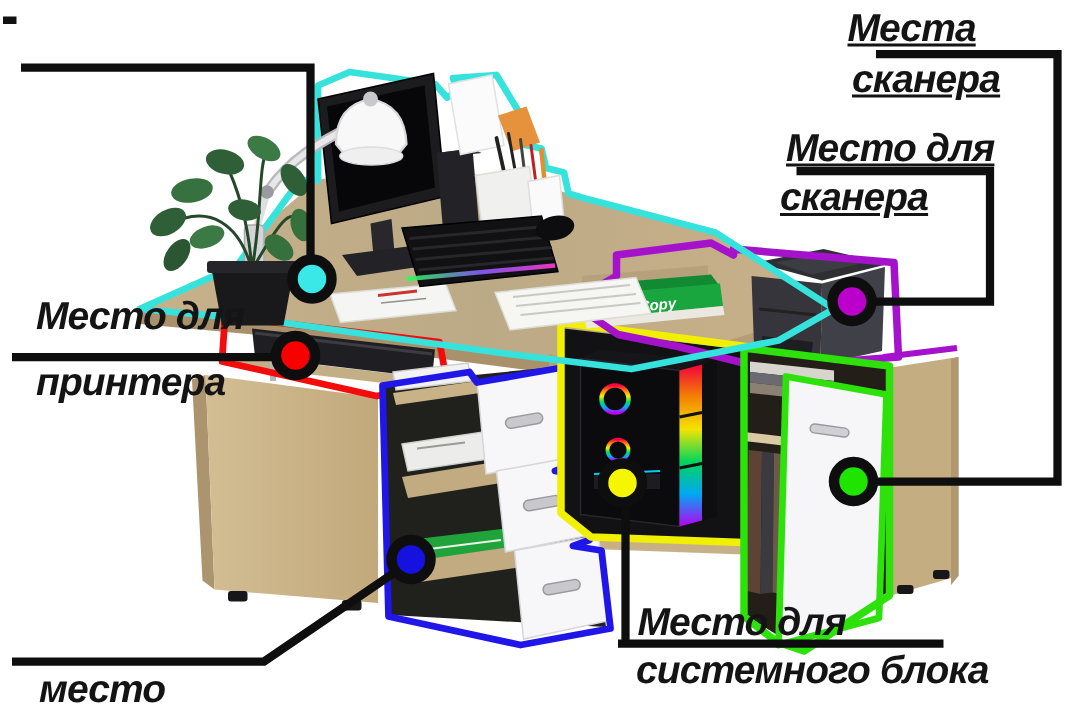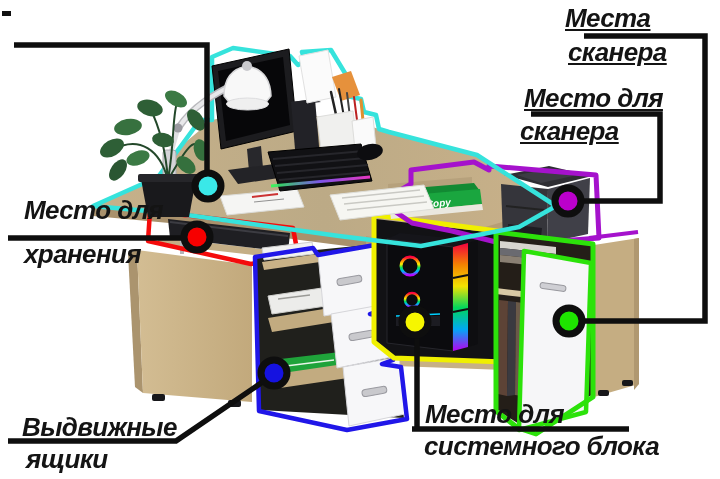--- a/index.html
+++ b/index.html
@@ -229,24 +229,23 @@
     <circle cx="197" cy="237" r="13" fill="#f70000"></circle>
     <circle cx="274" cy="373" r="13" fill="#1512e0"></circle>
     <circle cx="415" cy="322" r="13" fill="#f6f600"></circle>
     <circle cx="568" cy="201" r="13" fill="#bb00cc"></circle>
     <circle cx="569" cy="321" r="13" fill="#1ee400"></circle>
   </g>
 </svg>
 
 
 <div class="lbl" style="left:24px;top:197px">Место для</div>
-<div class="lbl" style="left:24px;top:241px">хранения</div>
-
-<div class="lbl" style="left:22px;top:414px">Выдвижные</div>
-<div class="lbl" style="left:26px;top:446px">ящики</div>
+<div class="lbl" style="left:24px;top:241px">принтера</div>
+
+<div class="lbl" style="left:26px;top:446px">место</div>
 
 <div class="lbl ctr" style="left:565px;top:5px;width:150px">Места</div>
 <div class="lbl ctr" style="left:568px;top:39px;width:145px">сканера</div>
 
 <div class="lbl ctr" style="left:524px;top:85px;width:142px">Место для</div>
 <div class="lbl ctr" style="left:520px;top:118px;width:138px">сканера</div>
 
 <div class="lbl" style="left:425px;top:401px">Место для</div>
 <div class="lbl" style="left:424px;top:433px">системного блока</div>
 

